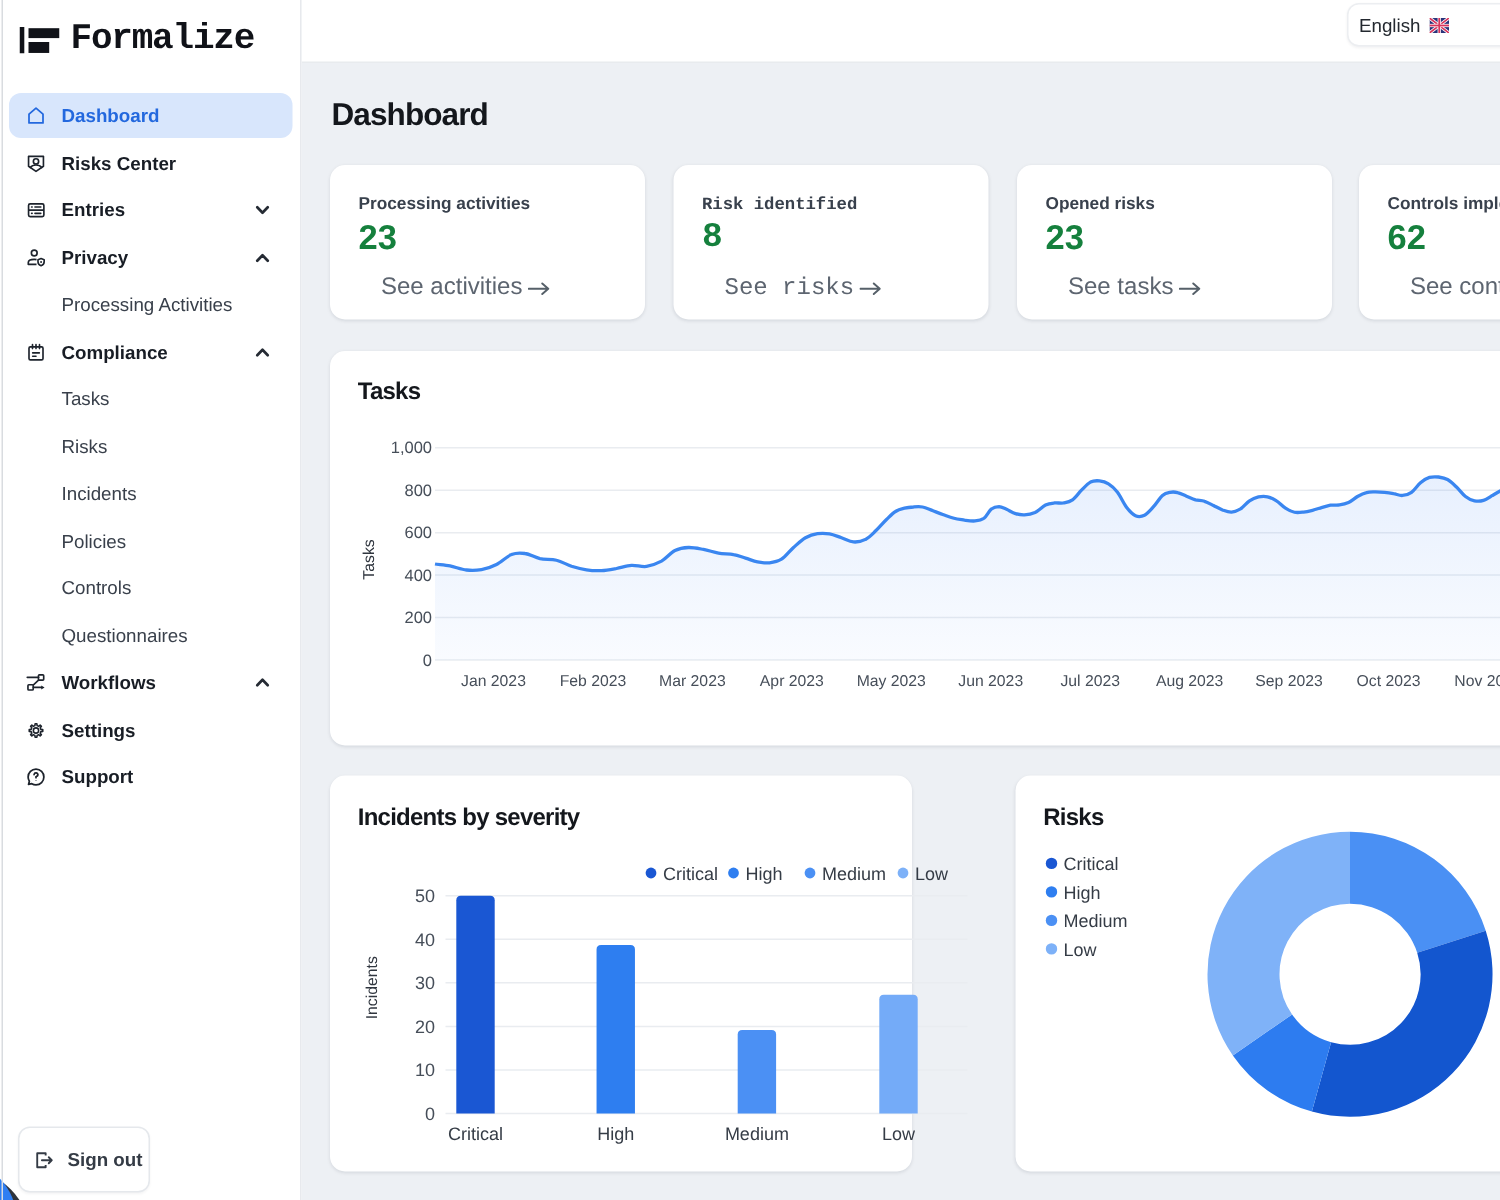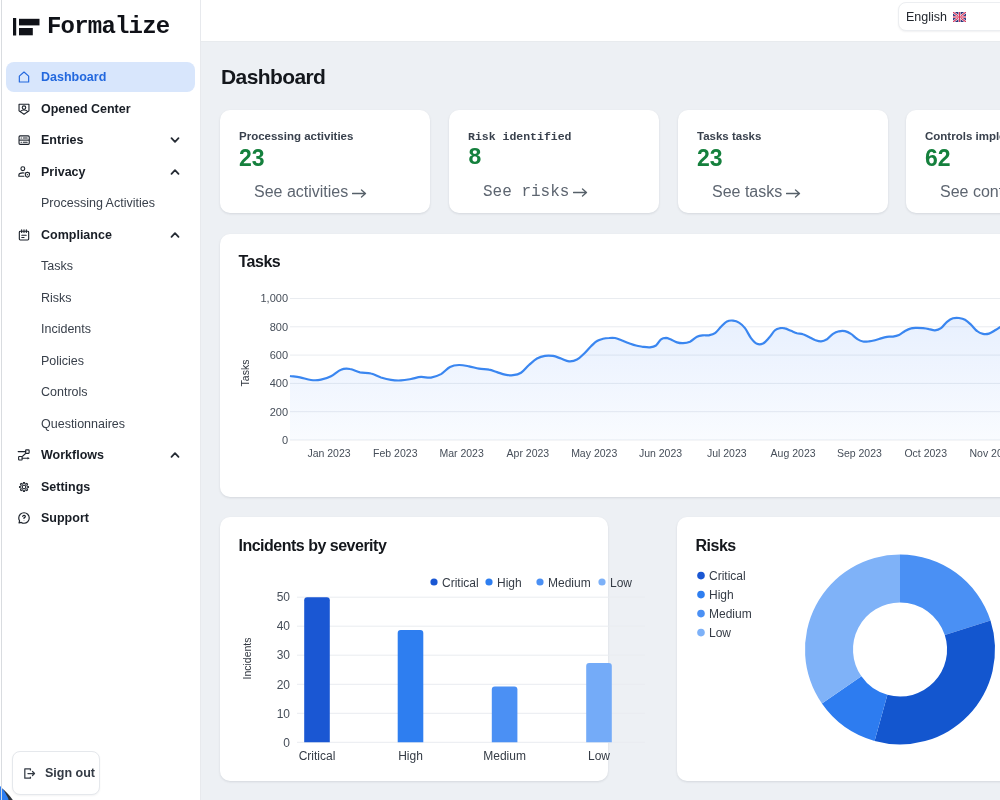--- a/index.html
+++ b/index.html
@@ -67,21 +67,21 @@
         </svg></div>
   </div>
   <div class="card stat" style="left:248px;font-family:Liberation Mono, monospace;">
     <div class="t">Risk identified</div>
     <div class="n">8</div>
     <div class="l">See risks<svg width="15" height="9" viewBox="0 0 15 9" style="vertical-align:-1px;margin-left:4px;">
           <path d="M0.5,4.5 H13 M9.5,1 L13.5,4.5 L9.5,8" fill="none" stroke="#566069" stroke-width="1.3" stroke-linecap="round" stroke-linejoin="round"></path>
         </svg></div>
   </div>
   <div class="card stat" style="left:477px;">
-    <div class="t">Tasks tasks</div>
+    <div class="t">Opened risks</div>
     <div class="n">23</div>
     <div class="l">See tasks<svg width="15" height="9" viewBox="0 0 15 9" style="vertical-align:-1px;margin-left:4px;">
           <path d="M0.5,4.5 H13 M9.5,1 L13.5,4.5 L9.5,8" fill="none" stroke="#566069" stroke-width="1.3" stroke-linecap="round" stroke-linejoin="round"></path>
         </svg></div>
   </div>
   <div class="card stat" style="left:705px;">
     <div class="t">Controls implemented</div>
     <div class="n">62</div>
     <div class="l">See controls<svg width="15" height="9" viewBox="0 0 15 9" style="vertical-align:-1px;margin-left:4px;">
           <path d="M0.5,4.5 H13 M9.5,1 L13.5,4.5 L9.5,8" fill="none" stroke="#566069" stroke-width="1.3" stroke-linecap="round" stroke-linejoin="round"></path>
@@ -196,21 +196,21 @@
           <path d="M4 10.5 L12 3.5 L20 10.5 V20.5 H4 Z"></path>
         </svg>
       <span class="lbl">Dashboard</span>
     </div>
     <div class="nav-item">
       <svg class="ic" viewBox="0 0 24 24" fill="none" stroke="#1d232c" stroke-width="1.9">
           <path d="M3.5 3.8 H20.5 V15.2 L12 21 L3.5 15.2 Z" stroke-linejoin="round"></path>
           <circle cx="12" cy="9.6" r="3"></circle>
           <path d="M5.5 16.6 C7.2 14.4 9.5 13.7 12 13.7 C14.5 13.7 16.8 14.4 18.5 16.6" stroke-linecap="round"></path>
         </svg>
-      <span class="lbl">Opened Center</span>
+      <span class="lbl">Risks Center</span>
     </div>
     <div class="nav-item">
       <svg class="ic" viewBox="0 0 24 24" fill="none" stroke="#1d232c" stroke-width="1.9" stroke-linejoin="round">
           <rect x="3.5" y="5" width="17.5" height="14.5" rx="1.8"></rect>
           <path d="M3.5 12.2 H21"></path>
           <path d="M7 8.6 H7.6 M10.8 8.6 H17.5 M7 15.8 H7.6 M10.8 15.8 H17.5" stroke-linecap="round"></path>
         </svg>
       <span class="lbl">Entries</span>
       <svg class="chev" width="12" height="12" viewBox="0 0 12 12" fill="none" stroke="#252b34" stroke-width="1.8" stroke-linecap="round" stroke-linejoin="round">
           <path d="M2.5 4.2 L6 7.8 L9.5 4.2"></path>

